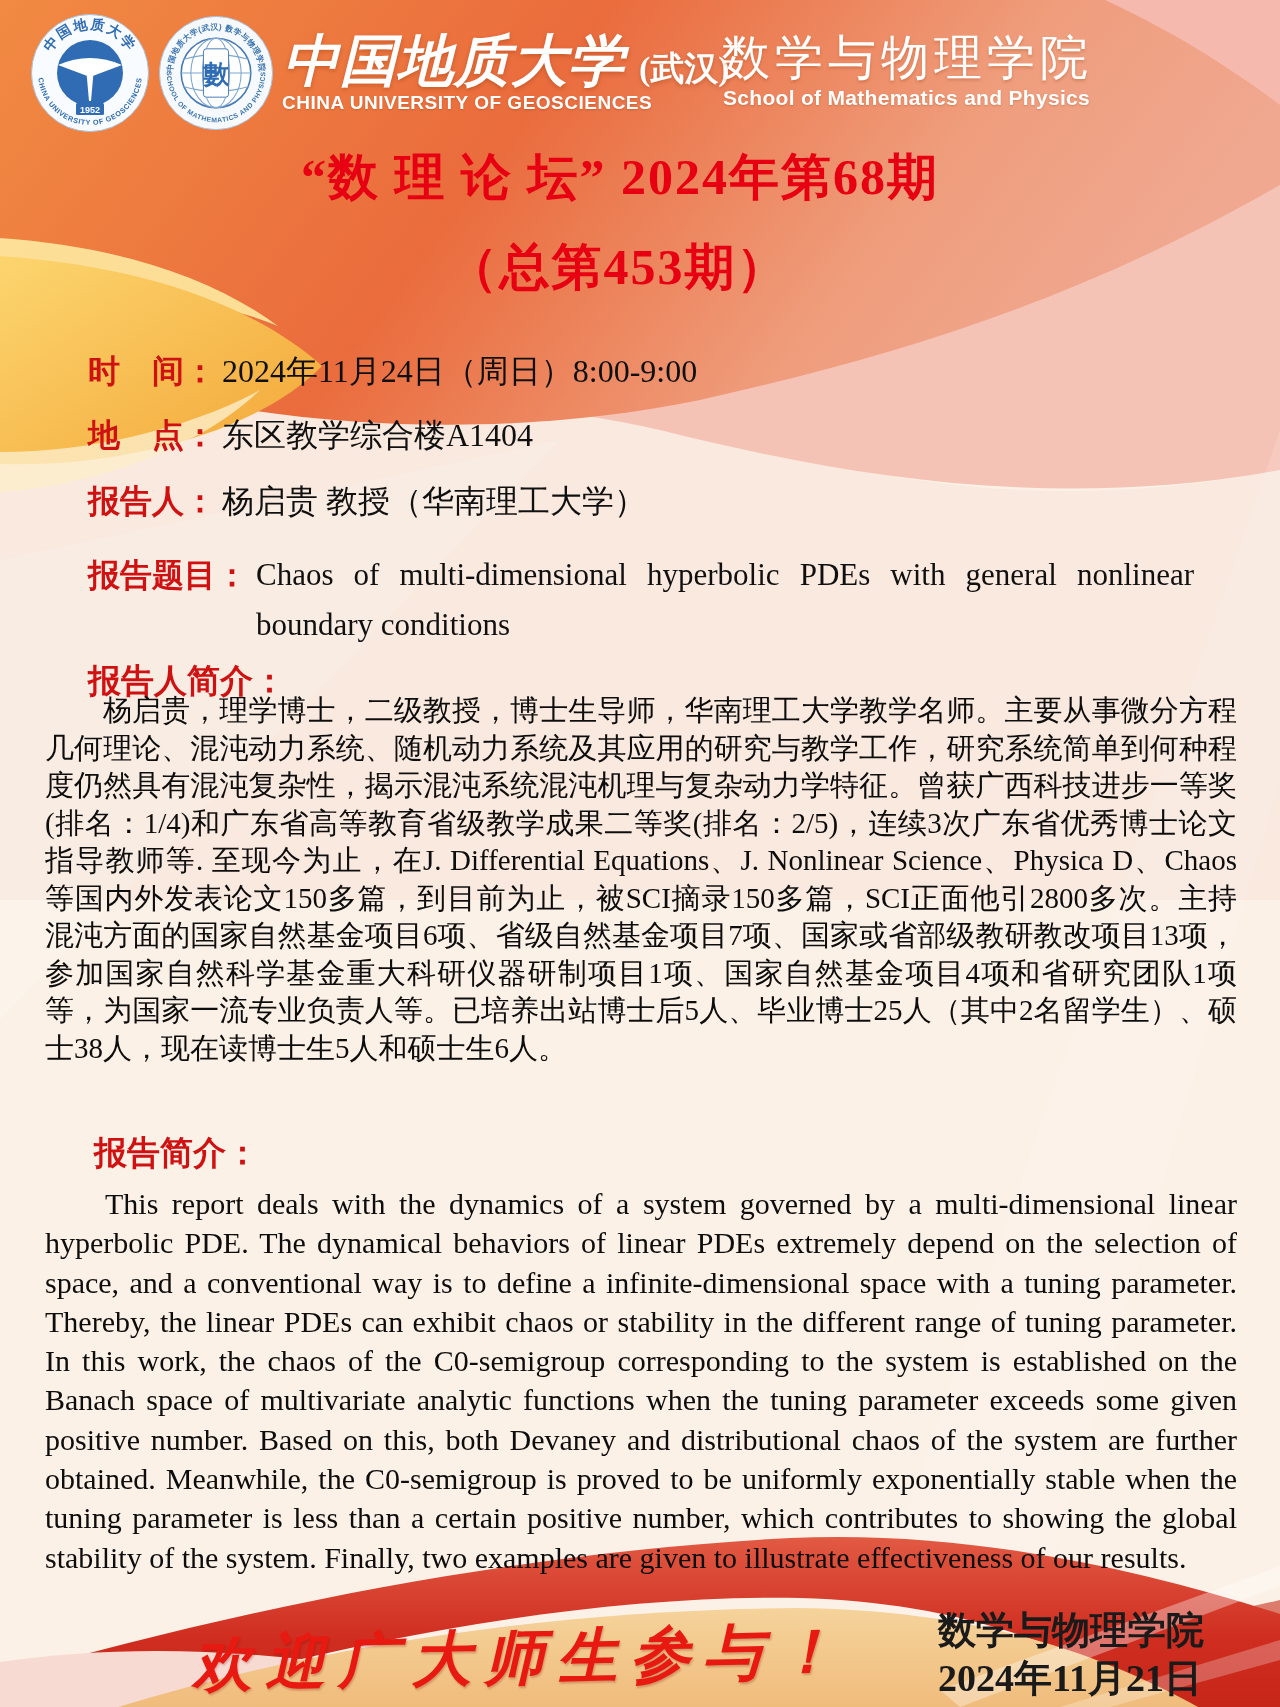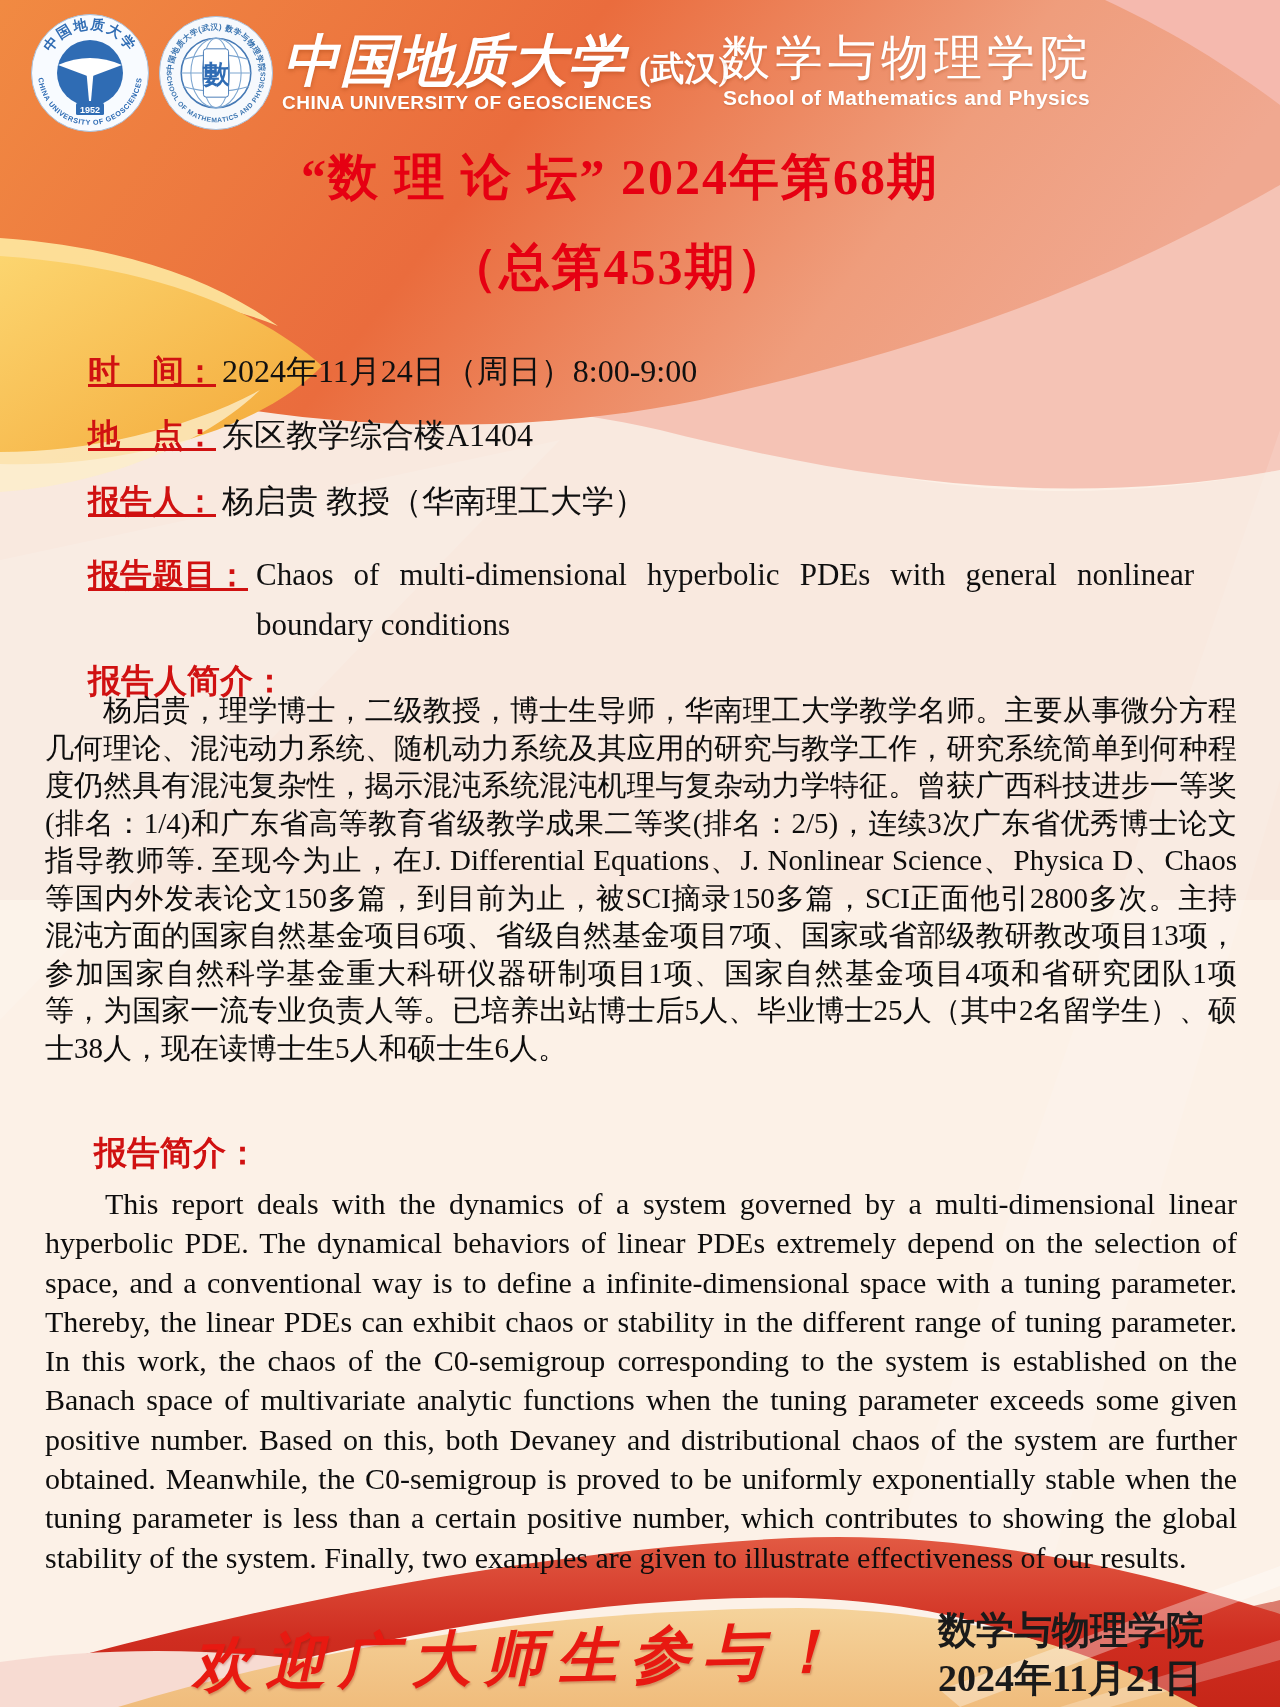--- a/index.html
+++ b/index.html
@@ -24,21 +24,21 @@
           text-shadow:0 1px 2px rgba(150,60,10,.3);white-space:nowrap;}
 
   
   .title1{position:absolute;left:0;top:144px;width:1280px;text-align:center;color:#e60012;
           font-size:50px;font-weight:800;letter-spacing:2px;transform:translateX(-20px);white-space:nowrap;}
   .title2{position:absolute;left:0;top:234px;width:1280px;text-align:center;color:#e60012;
           font-size:50px;font-weight:800;letter-spacing:2px;transform:translateX(-22px);white-space:nowrap;}
 
   
   .info-row{position:absolute;left:88px;white-space:nowrap;font-size:32px;line-height:38px;}
-  .info-label{color:#d01111;font-weight:800;text-decoration:underline;}
+  .info-label{color:#d01111;font-weight:800;}
   .info-value{color:#101010;font-weight:500;margin-left:6px;}
   .topic-row{position:absolute;left:88px;top:550px;width:1106px;display:flex;font-size:31px;gap:8px;}
   .topic-row .info-label{flex:0 0 auto;font-size:32px;line-height:50px;}
   .topic-value{flex:1;color:#101010;text-align:justify;line-height:50px;}
 
   
   .sec-head{position:absolute;color:#d01111;font-size:33px;font-weight:800;white-space:nowrap;}
   .para{position:absolute;left:45px;width:1192px;color:#0d0d0d;text-align:justify;text-indent:2em;}
   .bio-para{top:692px;font-size:29px;line-height:37.5px;}
   .abs-para{top:1184px;font-size:30px;line-height:39.3px;}

